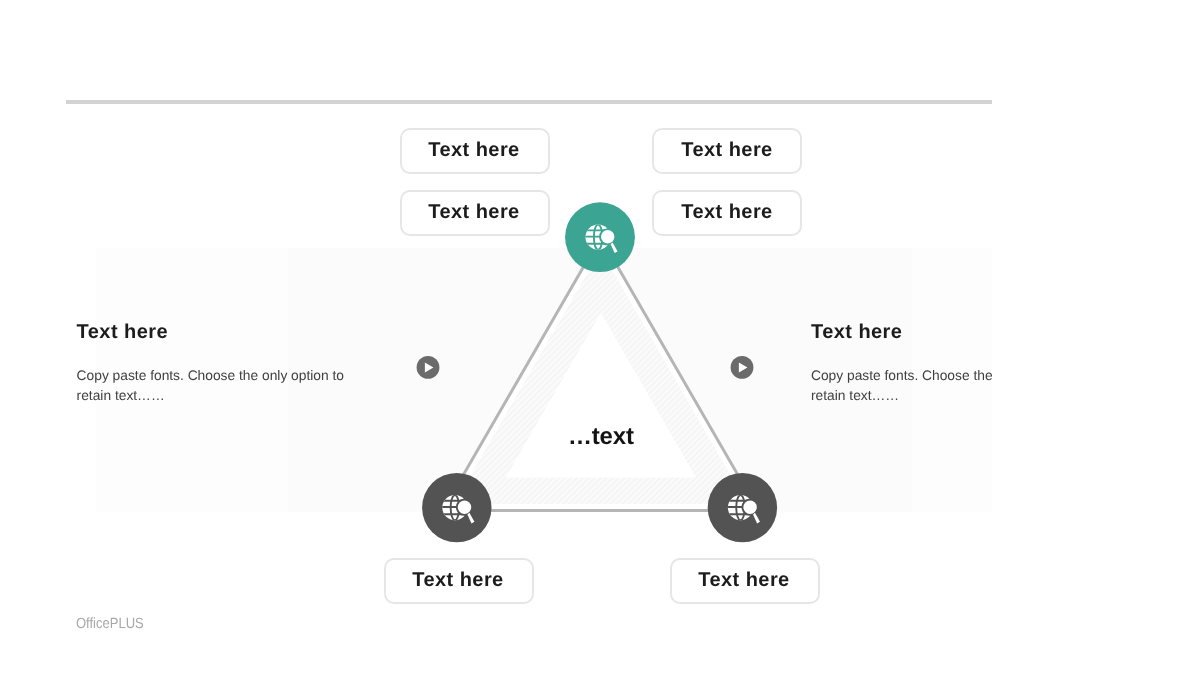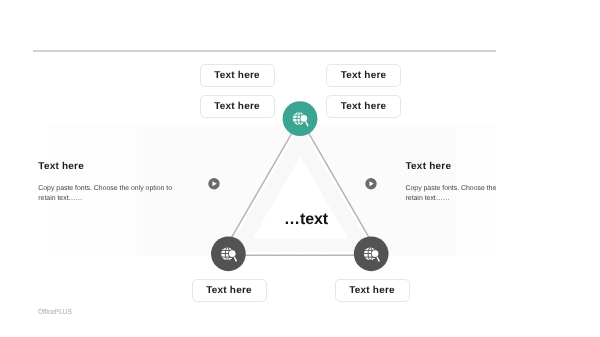--- a/index.html
+++ b/index.html
@@ -14,21 +14,21 @@
 
   .btn{position:absolute;box-sizing:border-box;border:1px solid #e6e6e6;border-radius:5px;
        background:#fff;display:flex;align-items:center;justify-content:center;
        font-size:10px;font-weight:bold;color:#1c1c1c;letter-spacing:0.22px;}
 
   .blk{position:absolute;width:150px;}
   .blk .h{font-size:10px;font-weight:bold;color:#1c1c1c;line-height:11px;letter-spacing:0.22px;}
   .blk .p{font-size:6.9px;color:#3f3f3f;line-height:10.4px;margin-top:12.2px;}
 
   .ft{position:absolute;font-size:7.4px;color:#a8a8a8;letter-spacing:0;transform:scaleX(0.88);transform-origin:left center;}
-  .ctext{position:absolute;font-size:16px;font-weight:bold;color:#141414;
+  .ctext{position:absolute;font-size:12px;font-weight:bold;color:#141414;
          letter-spacing:-.1px;white-space:nowrap;}
 </style>
 </head>
 <body>
 
 <div class="slide">
 
   <div class="hr"></div>
 
   <svg class="art" viewBox="0 0 600 337">

